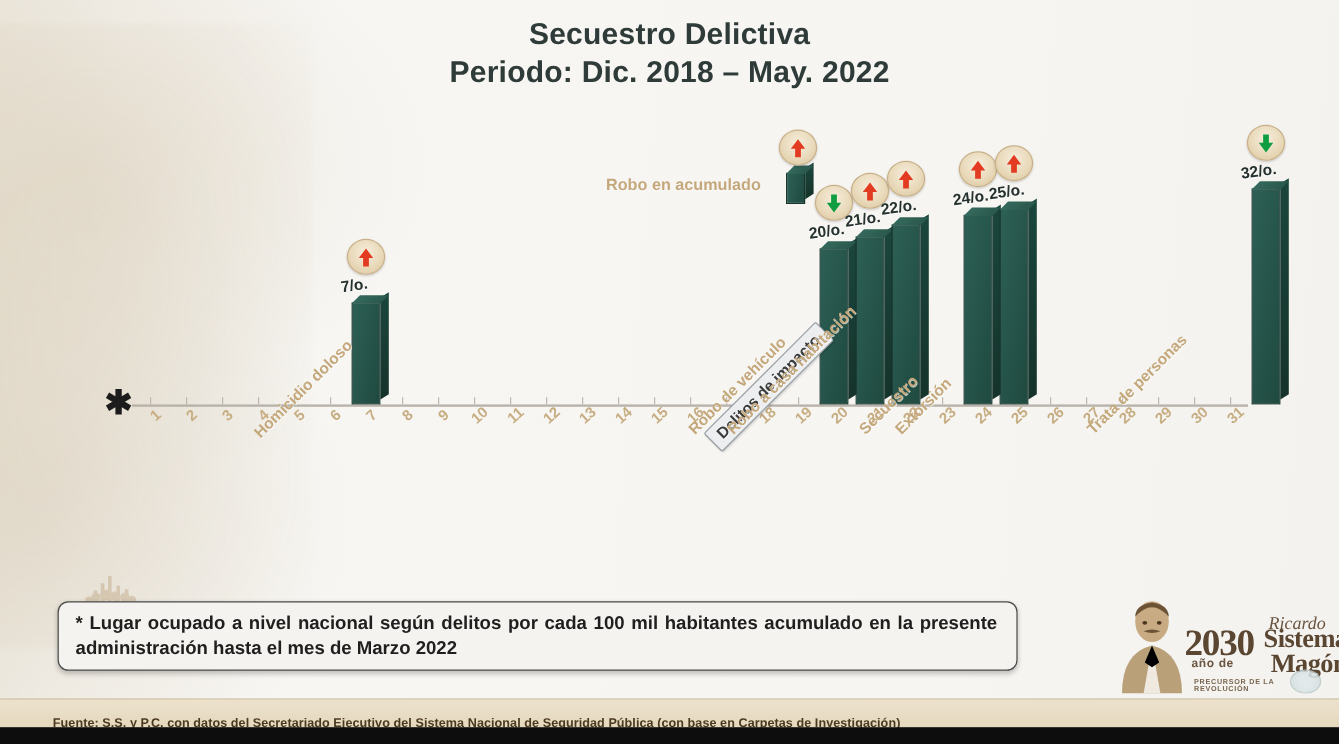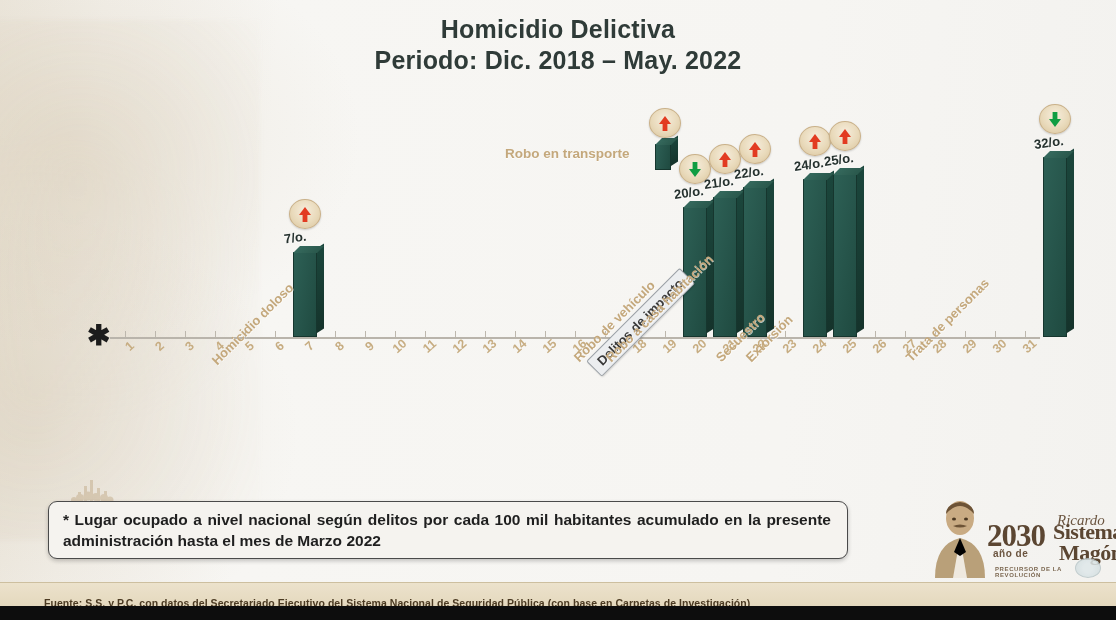--- a/index.html
+++ b/index.html
@@ -216,21 +216,21 @@
         <circle cx="28" cy="26" r="4.5"></circle>
       <circle cx="36" cy="27" r="4"></circle>
         <circle cx="44" cy="28" r="4"></circle>
       <circle cx="50" cy="30" r="3.5"></circle>
         <circle cx="14" cy="30" r="3"></circle>
       <rect x="10" y="31" width="46" height="5"></rect>
     </g>
   </svg>
 
   <div id="title-block">
-    <div id="title-line1">Homicidio Delictiva</div>
+    <div id="title-line1">Secuestro Delictiva</div>
     <div id="title-line2">Periodo: Dic. 2018 – May. 2022</div>
   </div>
 
   <div id="plot">
 
     <div id="asterisk">✱</div>
     <div id="axis-line"></div>
 
     <div id="ticks-container">
         <div class="tick" style="left: 125px;"></div>
@@ -290,21 +290,21 @@
         <div class="tick" style="left: 935px;"></div>
         <div class="tick-label" style="left: 922px;">28</div>
         <div class="tick" style="left: 965px;"></div>
         <div class="tick-label" style="left: 952px;">29</div>
         <div class="tick" style="left: 995px;"></div>
         <div class="tick-label" style="left: 982px;">30</div>
         <div class="tick" style="left: 1025px;"></div>
         <div class="tick-label" style="left: 1012px;">31</div>
       </div>
 
-    <div id="legend-text">Robo en transporte</div>
+    <div id="legend-text">Robo en acumulado</div>
     <div id="legend-marker">
       <div class="bar" style="left:0;top:4px;width:16px;height:26px;">
         <div class="face"></div>
           <div class="side"></div>
           <div class="top"></div>
       </div>
     </div>
 
     <div id="bars-container">
         <div class="bar" style="left: 293px; top: 252px; width: 24px; height: 85px;">

